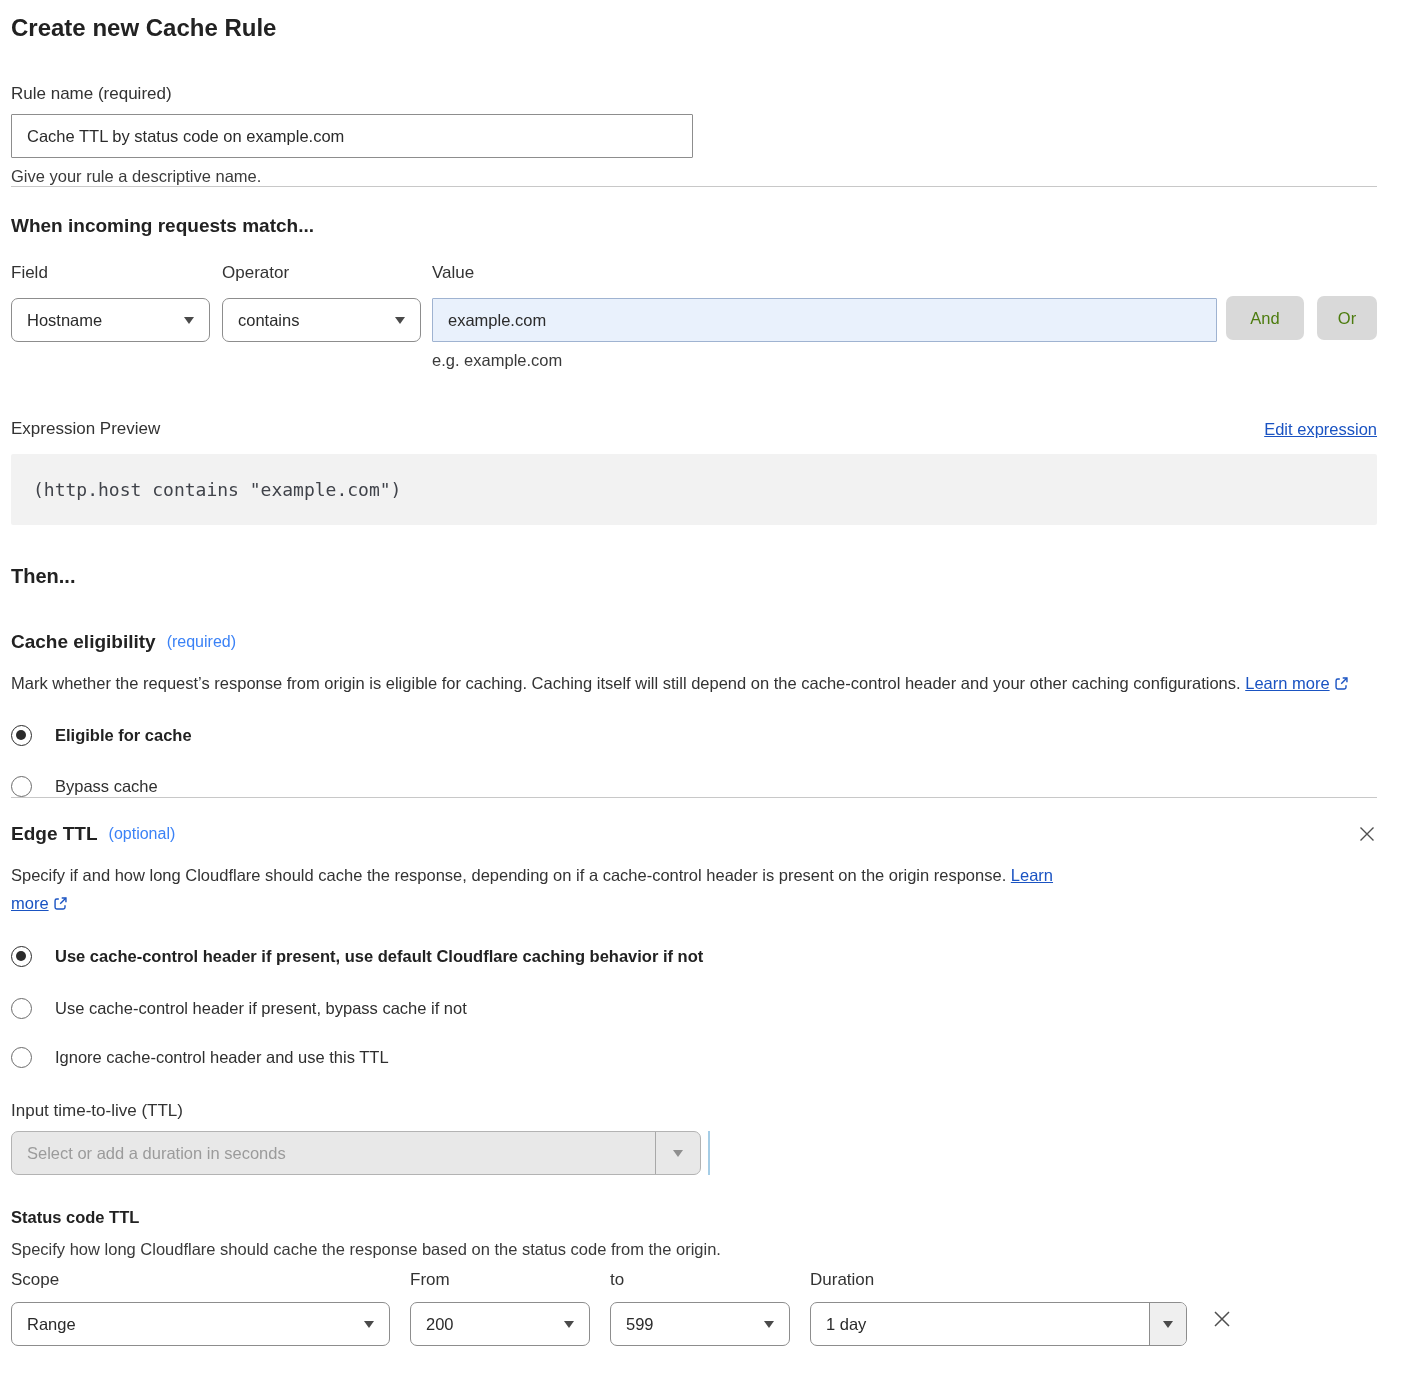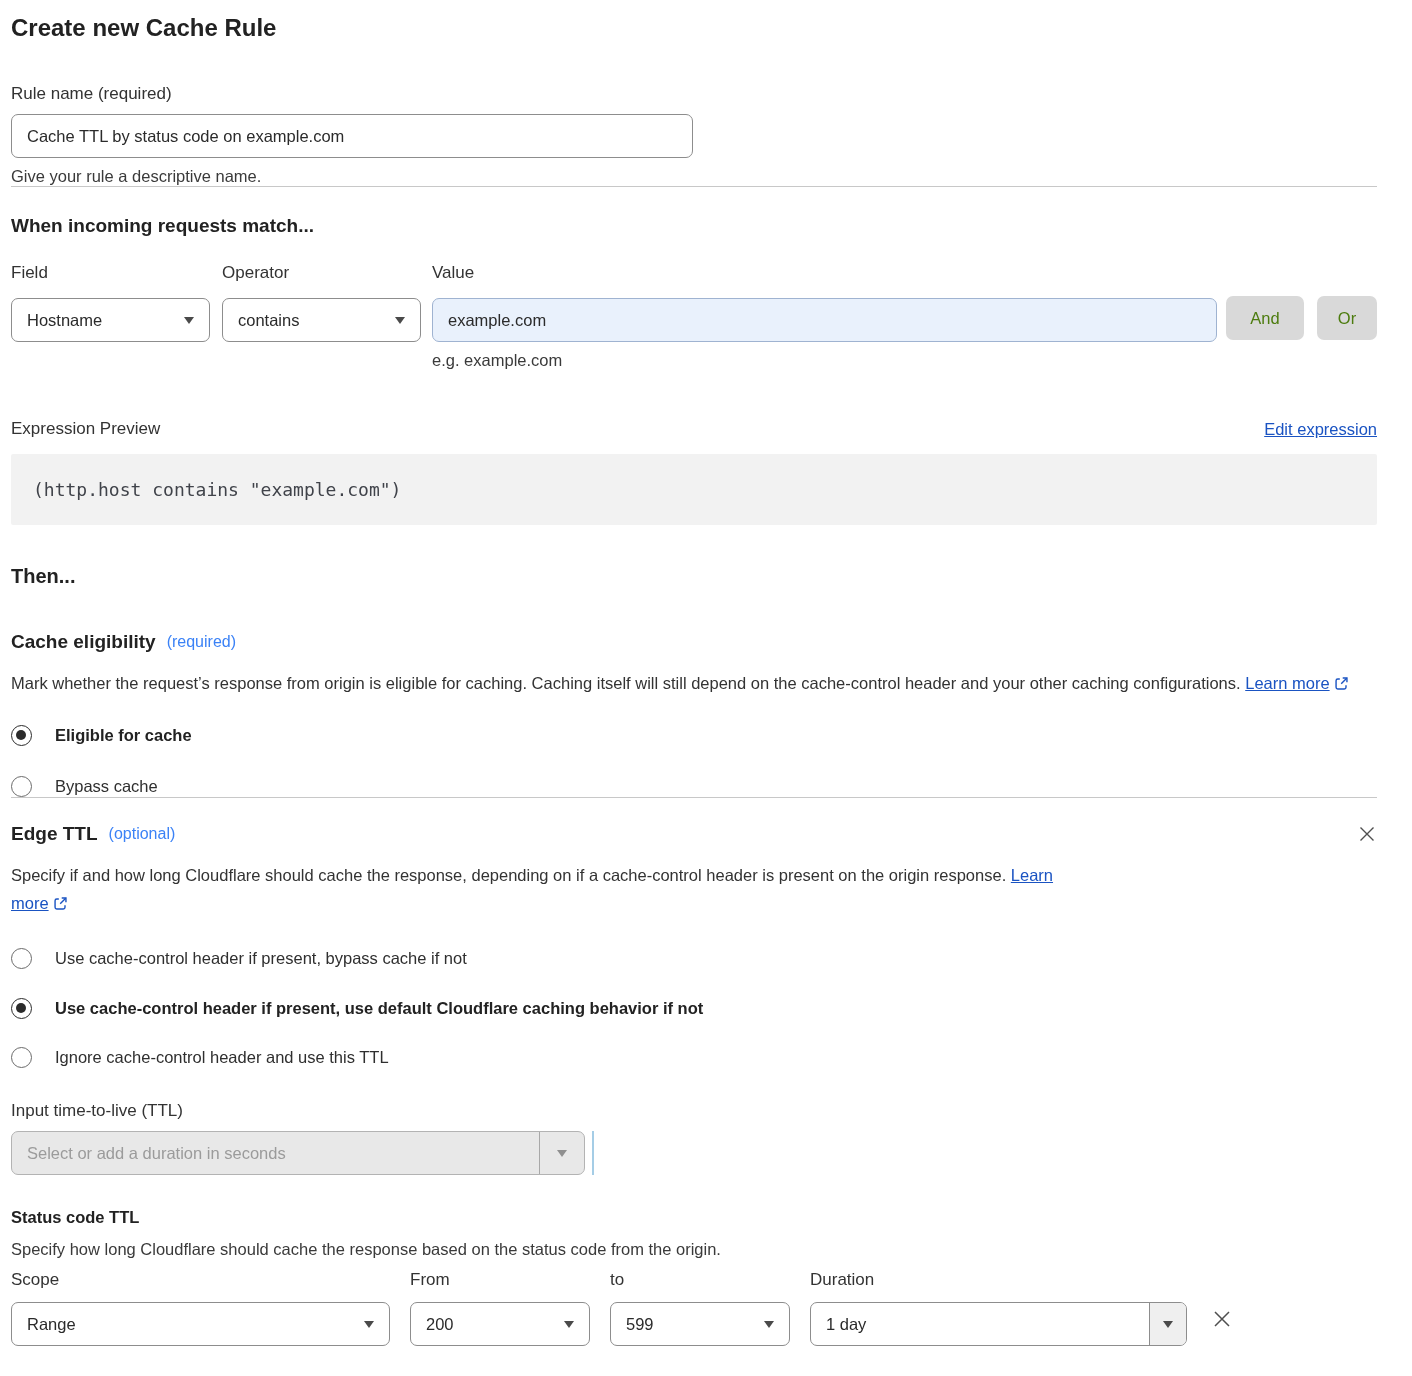--- a/index.html
+++ b/index.html
@@ -7,21 +7,21 @@
   .page {
     width:1412px; min-height:1376px;
     padding:14px 35px 10px 11px;
     font-family:"Liberation Sans", sans-serif;
     color:#2f2f2f; background:#fff;
   }
   h1.title { font-size:24px; font-weight:700; color:#222; margin:0 0 42px 0; }
   .field-label { font-size:17px; color:#333; }
   .rule-name .field-label { margin-bottom:10px; }
   .text-input {
-    height:44px; border:1px solid #8d8d8d; border-radius:7px;
+    height:44px; border:1px solid #8d8d8d; border-radius:1px;
     padding:0 15px; font-size:16.5px; color:#2b2b2b; background:#fff;
     font-family:"Liberation Sans", sans-serif; outline:none; display:block;
   }
   .rule-name-input { width:682px; }
   .helper { font-size:16.5px; color:#3a3a3a; margin-top:9px; }
   hr.divider { border:none; border-top:1px solid #c8c8c8; margin:0; }
   .divider-1 { margin-top:29px; }
   .divider-2 { margin-top:28px; }
   h2.section-heading { font-size:19px; font-weight:700; color:#222; margin:28px 0 0 0; }
   .match-row { display:flex; align-items:flex-start; margin-top:26px; }
@@ -75,21 +75,21 @@
   .ce-r1 { margin-top:30px; }
   .ce-r2 { margin-top:28px; margin-bottom:27px; }
   .ettl-head { display:flex; justify-content:space-between; align-items:center; margin-top:25px; }
   .icon-btn { background:none; border:none; padding:0; cursor:pointer; line-height:0; }
   .ettl-r1 { margin-top:31px; }
   .ettl-r2 { margin-top:29px; }
   .ettl-r3 { margin-top:28px; }
   .ttl-label { margin-top:33px; }
   .ttl-select-row { display:flex; align-items:center; margin-top:10px; }
   .ttl-select {
-    width:574px; height:44px; display:flex; align-items:stretch;
+    width:690px; height:44px; display:flex; align-items:stretch;
     background:#e8e8e8; border:1px solid #b3b3b3; border-radius:7px;
     color:#9b9b9b; font-size:16.5px; cursor:default; overflow:hidden;
   }
   .ttl-main { flex:1; display:flex; align-items:center; padding-left:15px; }
   .ttl-arrow-box { width:45px; border-left:1px solid #a8a8a8; display:flex; align-items:center; justify-content:center; }
   .ttl-arrow-box .caret { border-top-color:#8f8f8f; }
   .text-caret-line { width:2px; height:44px; background:#a5cde6; margin-left:7px; }
   h3.sct-heading { font-size:16.5px; font-weight:700; color:#222; margin:33px 0 0 0; }
   .sct-desc { margin-top:13px; }
   .sct-row { display:flex; align-items:flex-start; margin-top:11px; }
@@ -206,27 +206,27 @@
     </div>
 
     <p class="desc ettl-desc"><span>Specify if and how long Cloudflare should cache the response, depending on if a cache-control header is present on the origin response.</span>
       <a class="link">Learn more</a><svg class="ext-icon" width="15" height="15" viewBox="0 0 16 16">
           <path d="M6.2 3.2H4A1.8 1.8 0 0 0 2.2 5v7A1.8 1.8 0 0 0 4 13.8h7A1.8 1.8 0 0 0 12.8 12V9.8" fill="none" stroke="#1a53c2" stroke-width="1.5"></path>
           <path d="M9.3 2.2h4.5v4.5" fill="none" stroke="#1a53c2" stroke-width="1.5"></path>
           <path d="M13.5 2.5 7.7 8.3" fill="none" stroke="#1a53c2" stroke-width="1.5"></path>
         </svg>
     </p>
 
+    <div class="radio-row ettl-r2">
+      <span class="radio checked"></span>
+      <span class="radio-label bold">Use cache-control header if present, use default Cloudflare caching behavior if not</span>
+    </div>
     <div class="radio-row ettl-r1">
       <span class="radio"></span>
       <span class="radio-label">Use cache-control header if present, bypass cache if not</span>
-    </div>
-    <div class="radio-row ettl-r2">
-      <span class="radio checked"></span>
-      <span class="radio-label bold">Use cache-control header if present, use default Cloudflare caching behavior if not</span>
     </div>
     <div class="radio-row ettl-r3">
       <span class="radio"></span>
       <span class="radio-label">Ignore cache-control header and use this TTL</span>
     </div>
 
     <div class="field-label ttl-label">Input time-to-live (TTL)</div>
     <div class="ttl-select-row">
       <div class="ttl-select">
         <div class="ttl-main">Select or add a duration in seconds</div>

